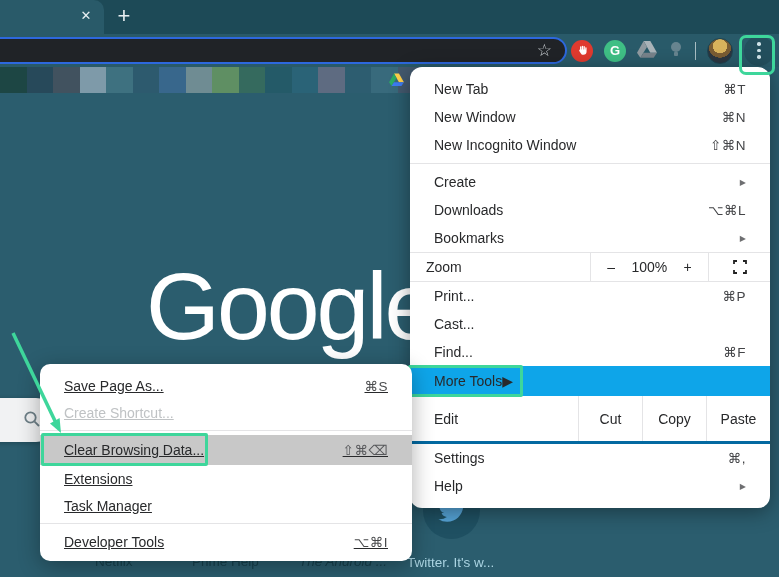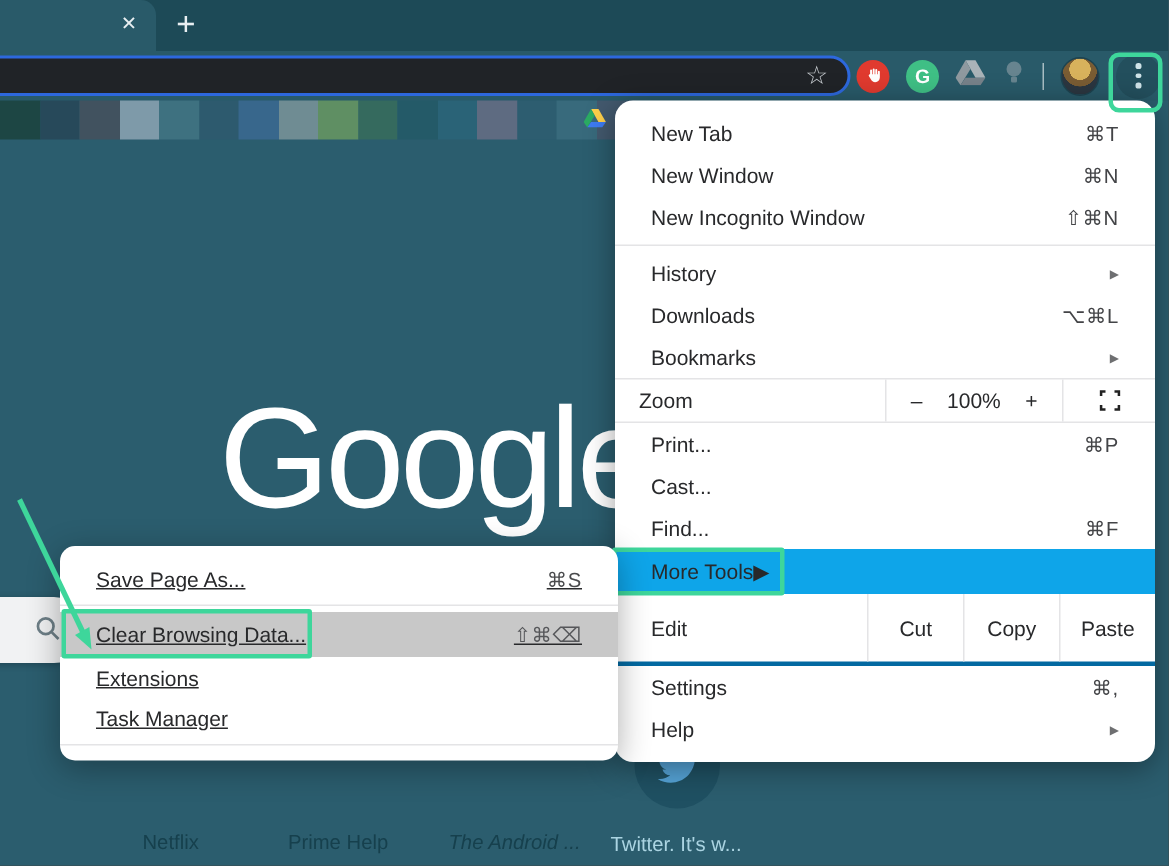--- a/index.html
+++ b/index.html
@@ -192,21 +192,21 @@
     <div class="mi">
       <span class="lbl">New Window</span>
       <span class="sc">⌘N</span>
     </div>
     <div class="mi">
       <span class="lbl">New Incognito Window</span>
       <span class="sc">⇧⌘N</span>
     </div>
     <div class="msep"></div>
     <div class="mi">
-      <span class="lbl">History</span>
+      <span class="lbl">Create</span>
       <span class="sub">▶</span>
     </div>
     <div class="mi">
       <span class="lbl">Downloads</span>
       <span class="sc">⌥⌘L</span>
     </div>
     <div class="mi">
       <span class="lbl">Bookmarks</span>
       <span class="sub">▶</span>
     </div>
@@ -253,33 +253,40 @@
       <span class="lbl">Help</span>
       <span class="sub">▶</span>
     </div>
   </div>
 
   <div class="submenu">
     <div class="smi">
       <span class="lbl">Save Page As...</span>
       <span class="sc">⌘S</span>
     </div>
+    <div class="smi disabled">
+      <span class="lbl">Create Shortcut...</span>
+    </div>
     <div class="ssep"></div>
     <div class="smi clear-row">
       <span class="lbl">Clear Browsing Data...</span>
       <span class="sc">⇧⌘⌫</span>
       <div class="gb-clear"></div>
     </div>
     <div class="smi">
       <span class="lbl">Extensions</span>
     </div>
     <div class="smi">
       <span class="lbl">Task Manager</span>
     </div>
     <div class="ssep"></div>
+    <div class="smi">
+      <span class="lbl">Developer Tools</span>
+      <span class="sc">⌥⌘I</span>
+    </div>
   </div>
 
   <div class="gb-menu-btn"></div>
   <svg class="annot-arrow" width="70" height="112">
     <line x1="7" y1="6" x2="50" y2="96" stroke="#3ed69b" stroke-width="3.5"></line>
     <polygon points="55,106 53.6,91 44,96.4" fill="#3ed69b"></polygon>
   </svg>
 
 </div>
 

